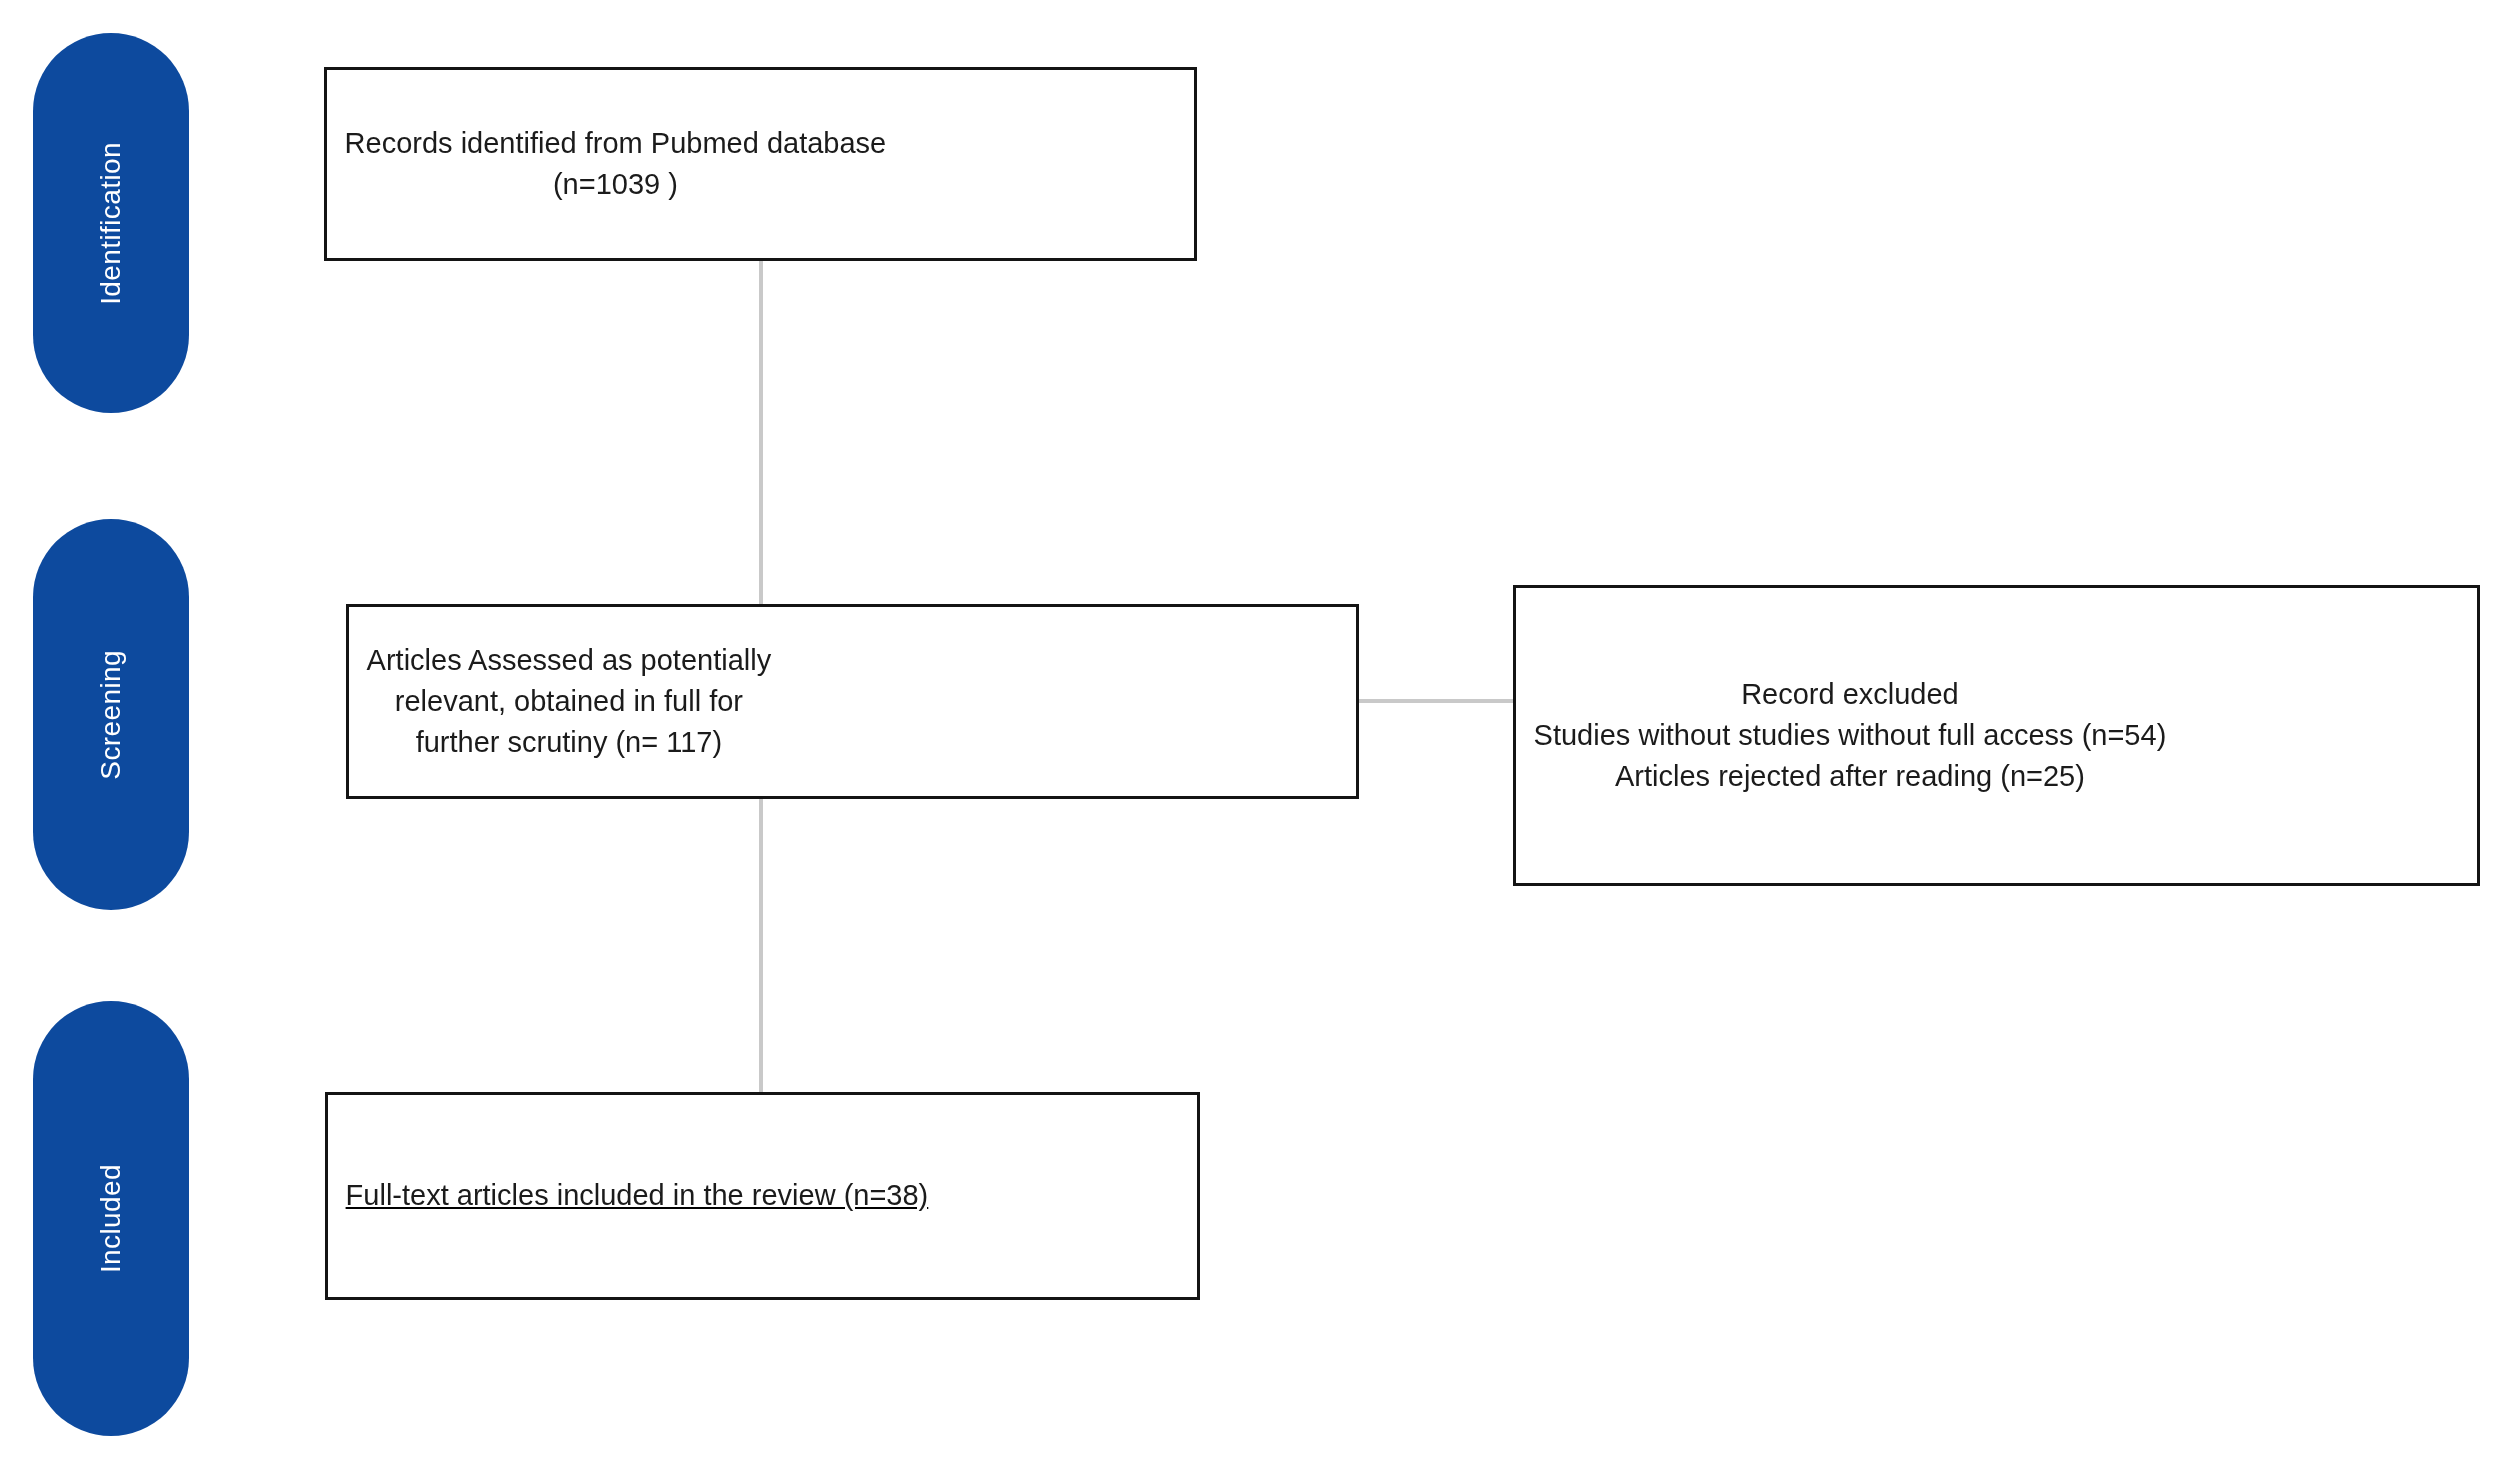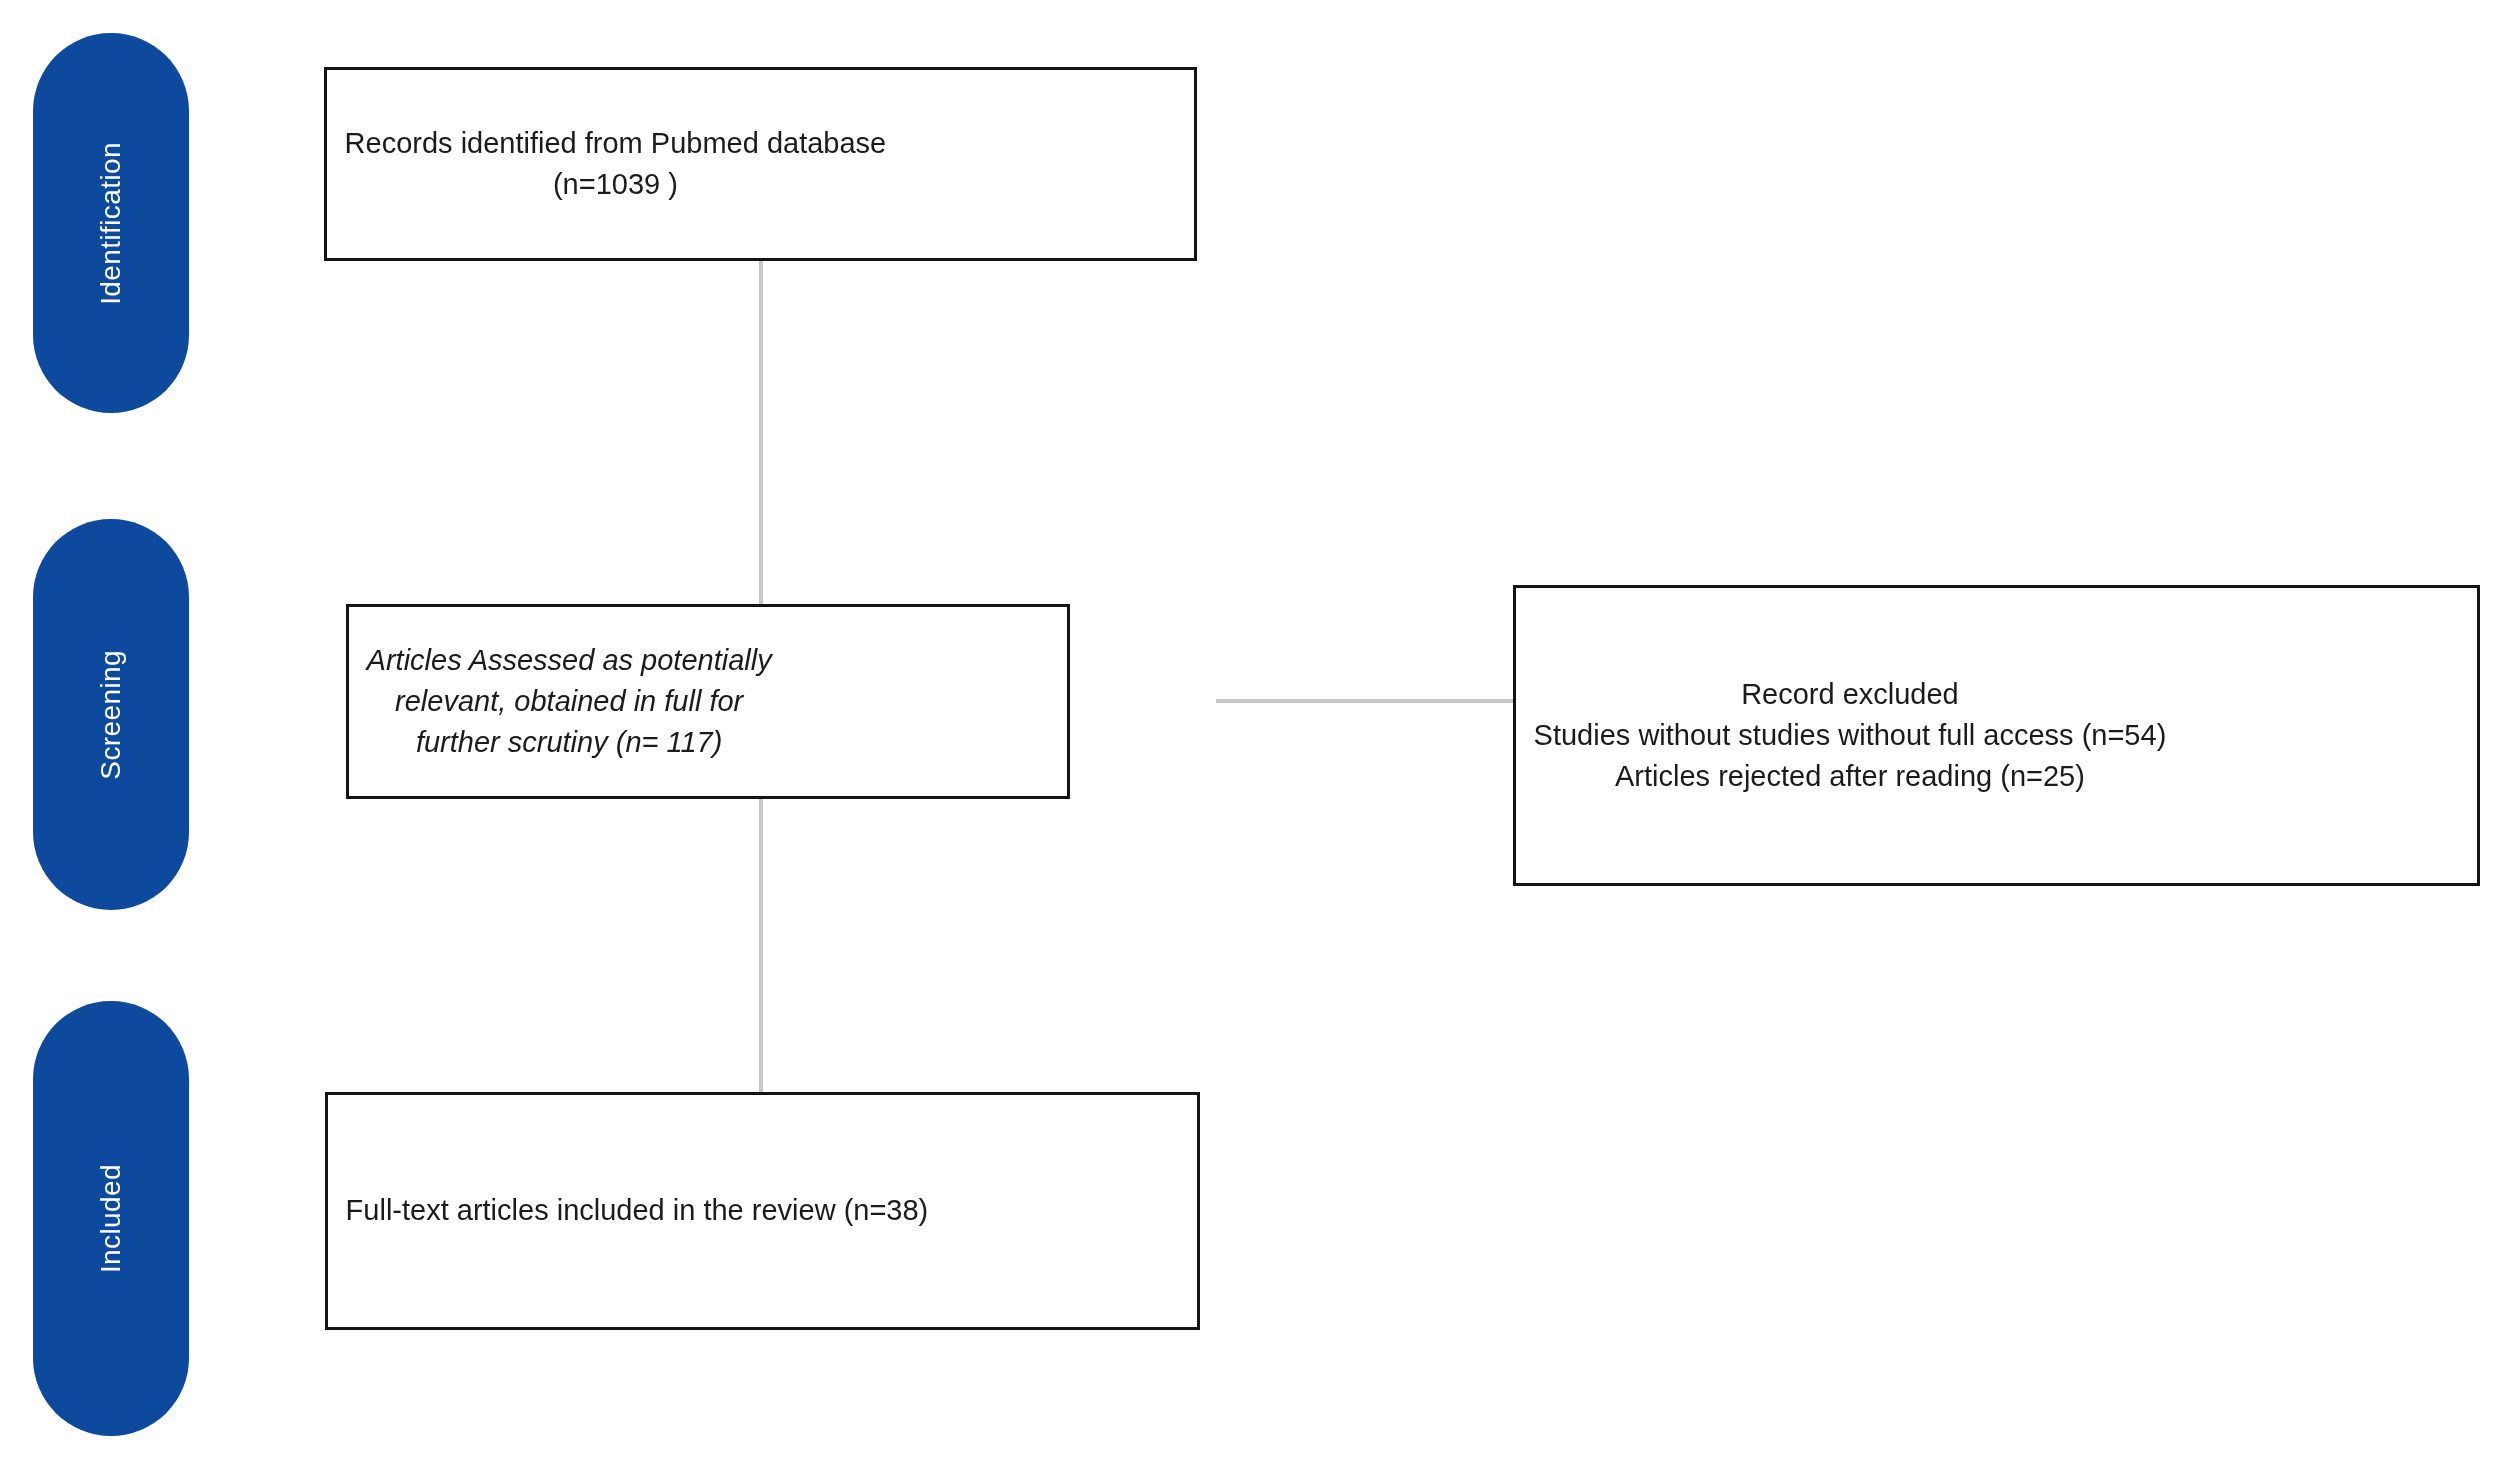--- a/index.html
+++ b/index.html
@@ -58,23 +58,23 @@
   .flow-box-text {
     color: #1b1b1b;
     font-size: 29px;
     line-height: 1.42;
     text-align: center;
     font-family: "Liberation Sans", sans-serif;
     white-space: pre-line;
   }
 
   #box-records-identified { left: 324px;  top: 67px;   width: 873px; height: 194px; }
-  #box-articles-assessed  { left: 346px;  top: 604px;  width: 724px; height: 195px; font-style: italic; }
+  #box-articles-assessed  { left: 346px;  top: 604px;  width: 1013px; height: 195px; }
   #box-records-excluded   { left: 1513px; top: 585px;  width: 967px; height: 301px; }
-  #box-fulltext-included  { left: 325px;  top: 1092px; width: 875px; height: 238px; }
+  #box-fulltext-included  { left: 325px;  top: 1092px; width: 875px; height: 208px; text-decoration: underline; }
 
   
   .connector-v {
     position: absolute;
     width: 3.7px;
     background: #c9c9c9;
   }
   .connector-h {
     position: absolute;
     height: 3.7px;

